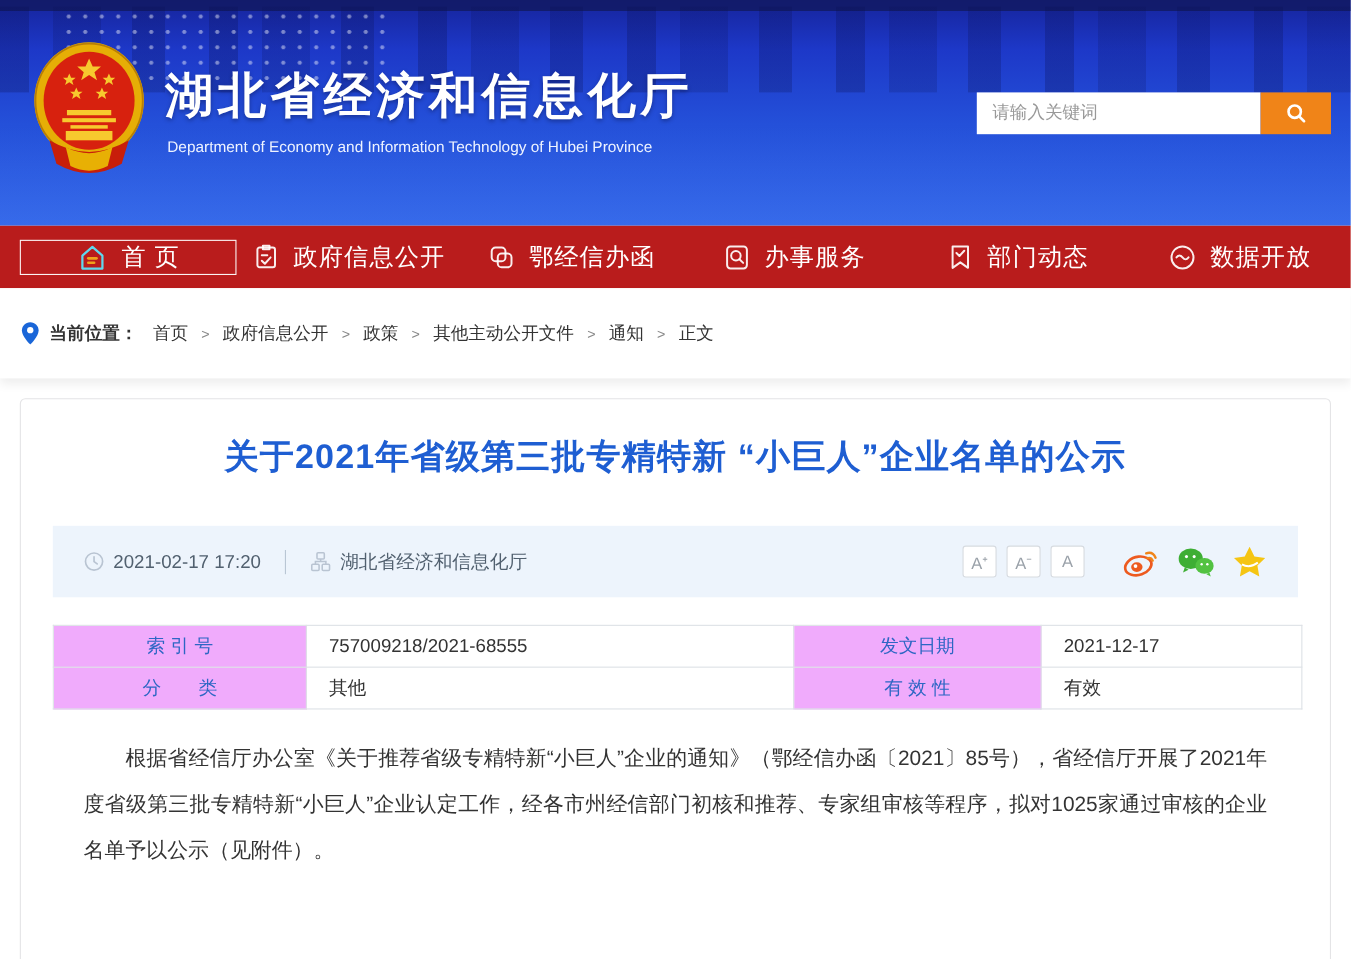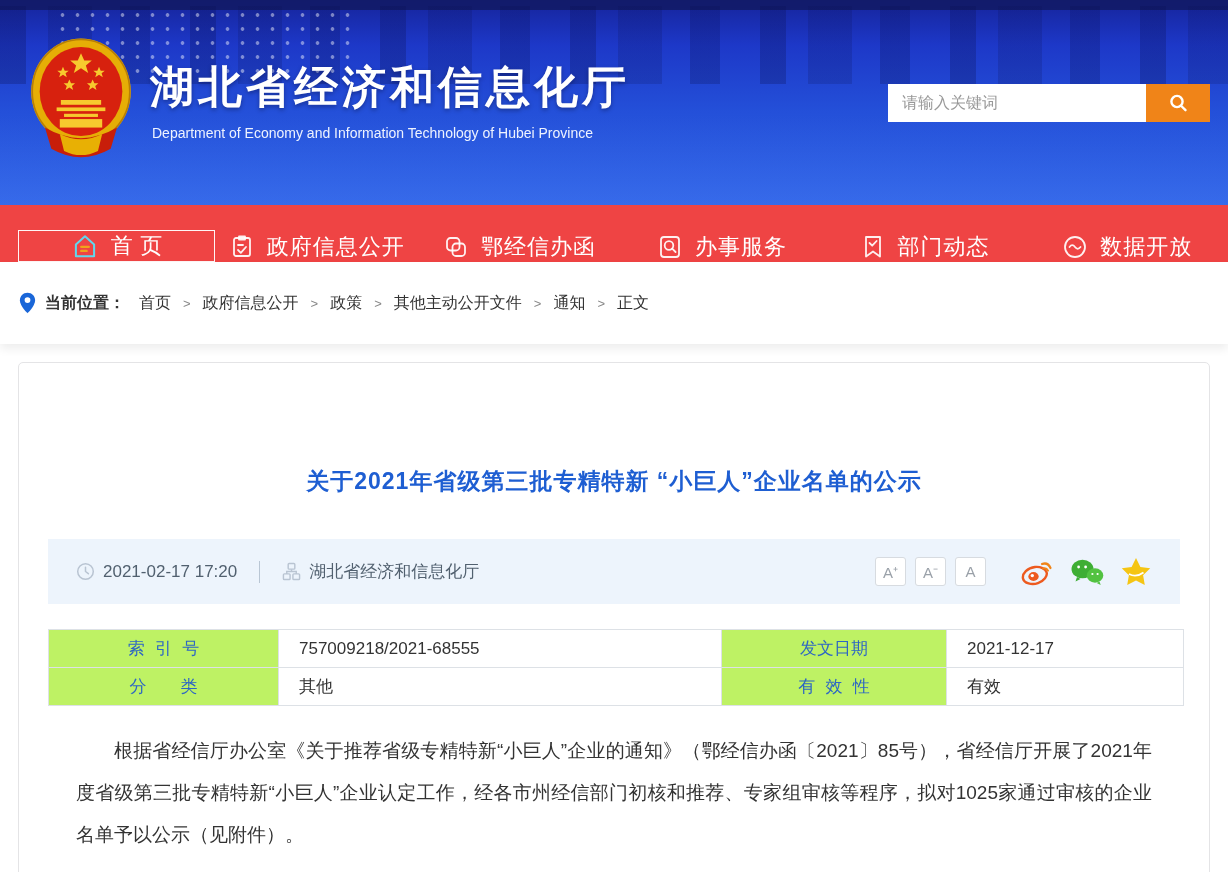--- a/index.html
+++ b/index.html
@@ -25,57 +25,57 @@
     font-weight:bold; letter-spacing:4px; text-shadow:0 2px 4px rgba(0,0,30,.35); }
   .site-subtitle { position:absolute; left:152px; top:125px; color:#eef3ff; font-size:14px; }
   .search { position:absolute; left:888px; top:84px; width:322px; height:38px; display:flex; }
   .search input { width:258px; height:38px; border:0; outline:none; padding:0 14px;
     font-size:16px; color:#333; background:#fff; }
   .search input::placeholder { color:#999; }
   .search .search-btn { width:64px; height:38px; border:0; background:#f08418; cursor:pointer;
     display:flex; align-items:center; justify-content:center; }
 
   
-  .nav { height:57px; background:#ef4444; display:flex; align-items:flex-end;font-family:Liberation Serif, serif; }
+  .nav { height:57px; background:#b91c1c; display:flex; align-items:center; }
   .nav-item { display:flex; align-items:center; justify-content:center; gap:11px;
     color:#fff; font-size:22px; cursor:pointer; white-space:nowrap; }
   .nav-item .txt { letter-spacing:1px; }
   .nav-item.active { width:197px; margin-left:18px; border:1px solid rgba(255,255,255,.95); }
   .nav-item:not(.active) { flex:1; }
 
   
   .crumbbar { height:82px; background:#fff; display:flex; align-items:center; padding-left:19px;
     box-shadow:0 5px 9px rgba(0,0,0,.07); position:relative; z-index:2; }
   .crumbbar .pin { margin-right:9px; display:flex; }
   .crumb-label { font-size:16px; color:#333; font-weight:bold; margin-right:14px; }
   .crumb-item { font-size:16px; color:#333; cursor:pointer; }
   .crumb-sep { font-size:13px; color:#888; margin:0 12px; }
 
   
   .card { margin:18px 18px 0 18px; background:#fff; border:1px solid #e4e4e6;
     border-radius:5px; height:530px; padding:0 29px; }
-  .article-title { margin-top:103px; text-align:center; color:#1e5ed2; font-size:23px;
+  .article-title { margin-top:31px; text-align:center; color:#1e5ed2; font-size:31px;
     font-weight:bold; letter-spacing:1px; }
 
   .metabar { margin-top:42px; height:65px; background:#edf4fc; display:flex;
     align-items:center; justify-content:space-between; padding:0 28px; }
   .meta-left { display:flex; align-items:center; font-size:17px; color:#51606f; }
   .meta-left .mtxt { margin-left:8px; }
   .meta-sep { width:1px; height:22px; background:#b9c6d4; margin:0 22px; }
   .meta-right { display:flex; align-items:center; }
   .font-btn { width:31px; height:29px; background:#fff; border:1px solid #d7dbe0; border-radius:3px;
     color:#9aa1a9; font-size:15px; margin-left:9px; cursor:pointer; display:flex;
     align-items:center; justify-content:center; }
   .share-group { display:flex; align-items:center; margin-left:34px; gap:16px; }
   .share-ic { cursor:pointer; display:flex; }
 
   
   .info-table { width:100%; margin-top:25px; border-collapse:collapse; table-layout:fixed; }
   .info-table td { border:1px solid #dde1e6; height:38px; font-size:17px; }
-  .info-table td.lbl { background:#bef264; color:#2d66c4; text-align:center;font-family:Liberation Mono, monospace; }
+  .info-table td.lbl { background:#f0abfc; color:#2d66c4; text-align:center; }
   .info-table td.val { color:#333; padding-left:20px; background:#fff; }
   .col-l1{width:230px;} .col-v1{width:443px;} .col-l2{width:225px;} .col-v2{width:237px;}
 
   
   .article-body { margin:24px 28px 0 28px; font-size:19px; color:#333;
     line-height:42px; text-indent:2em; text-align:justify; }
 </style>
 </head>
 <body>
 

